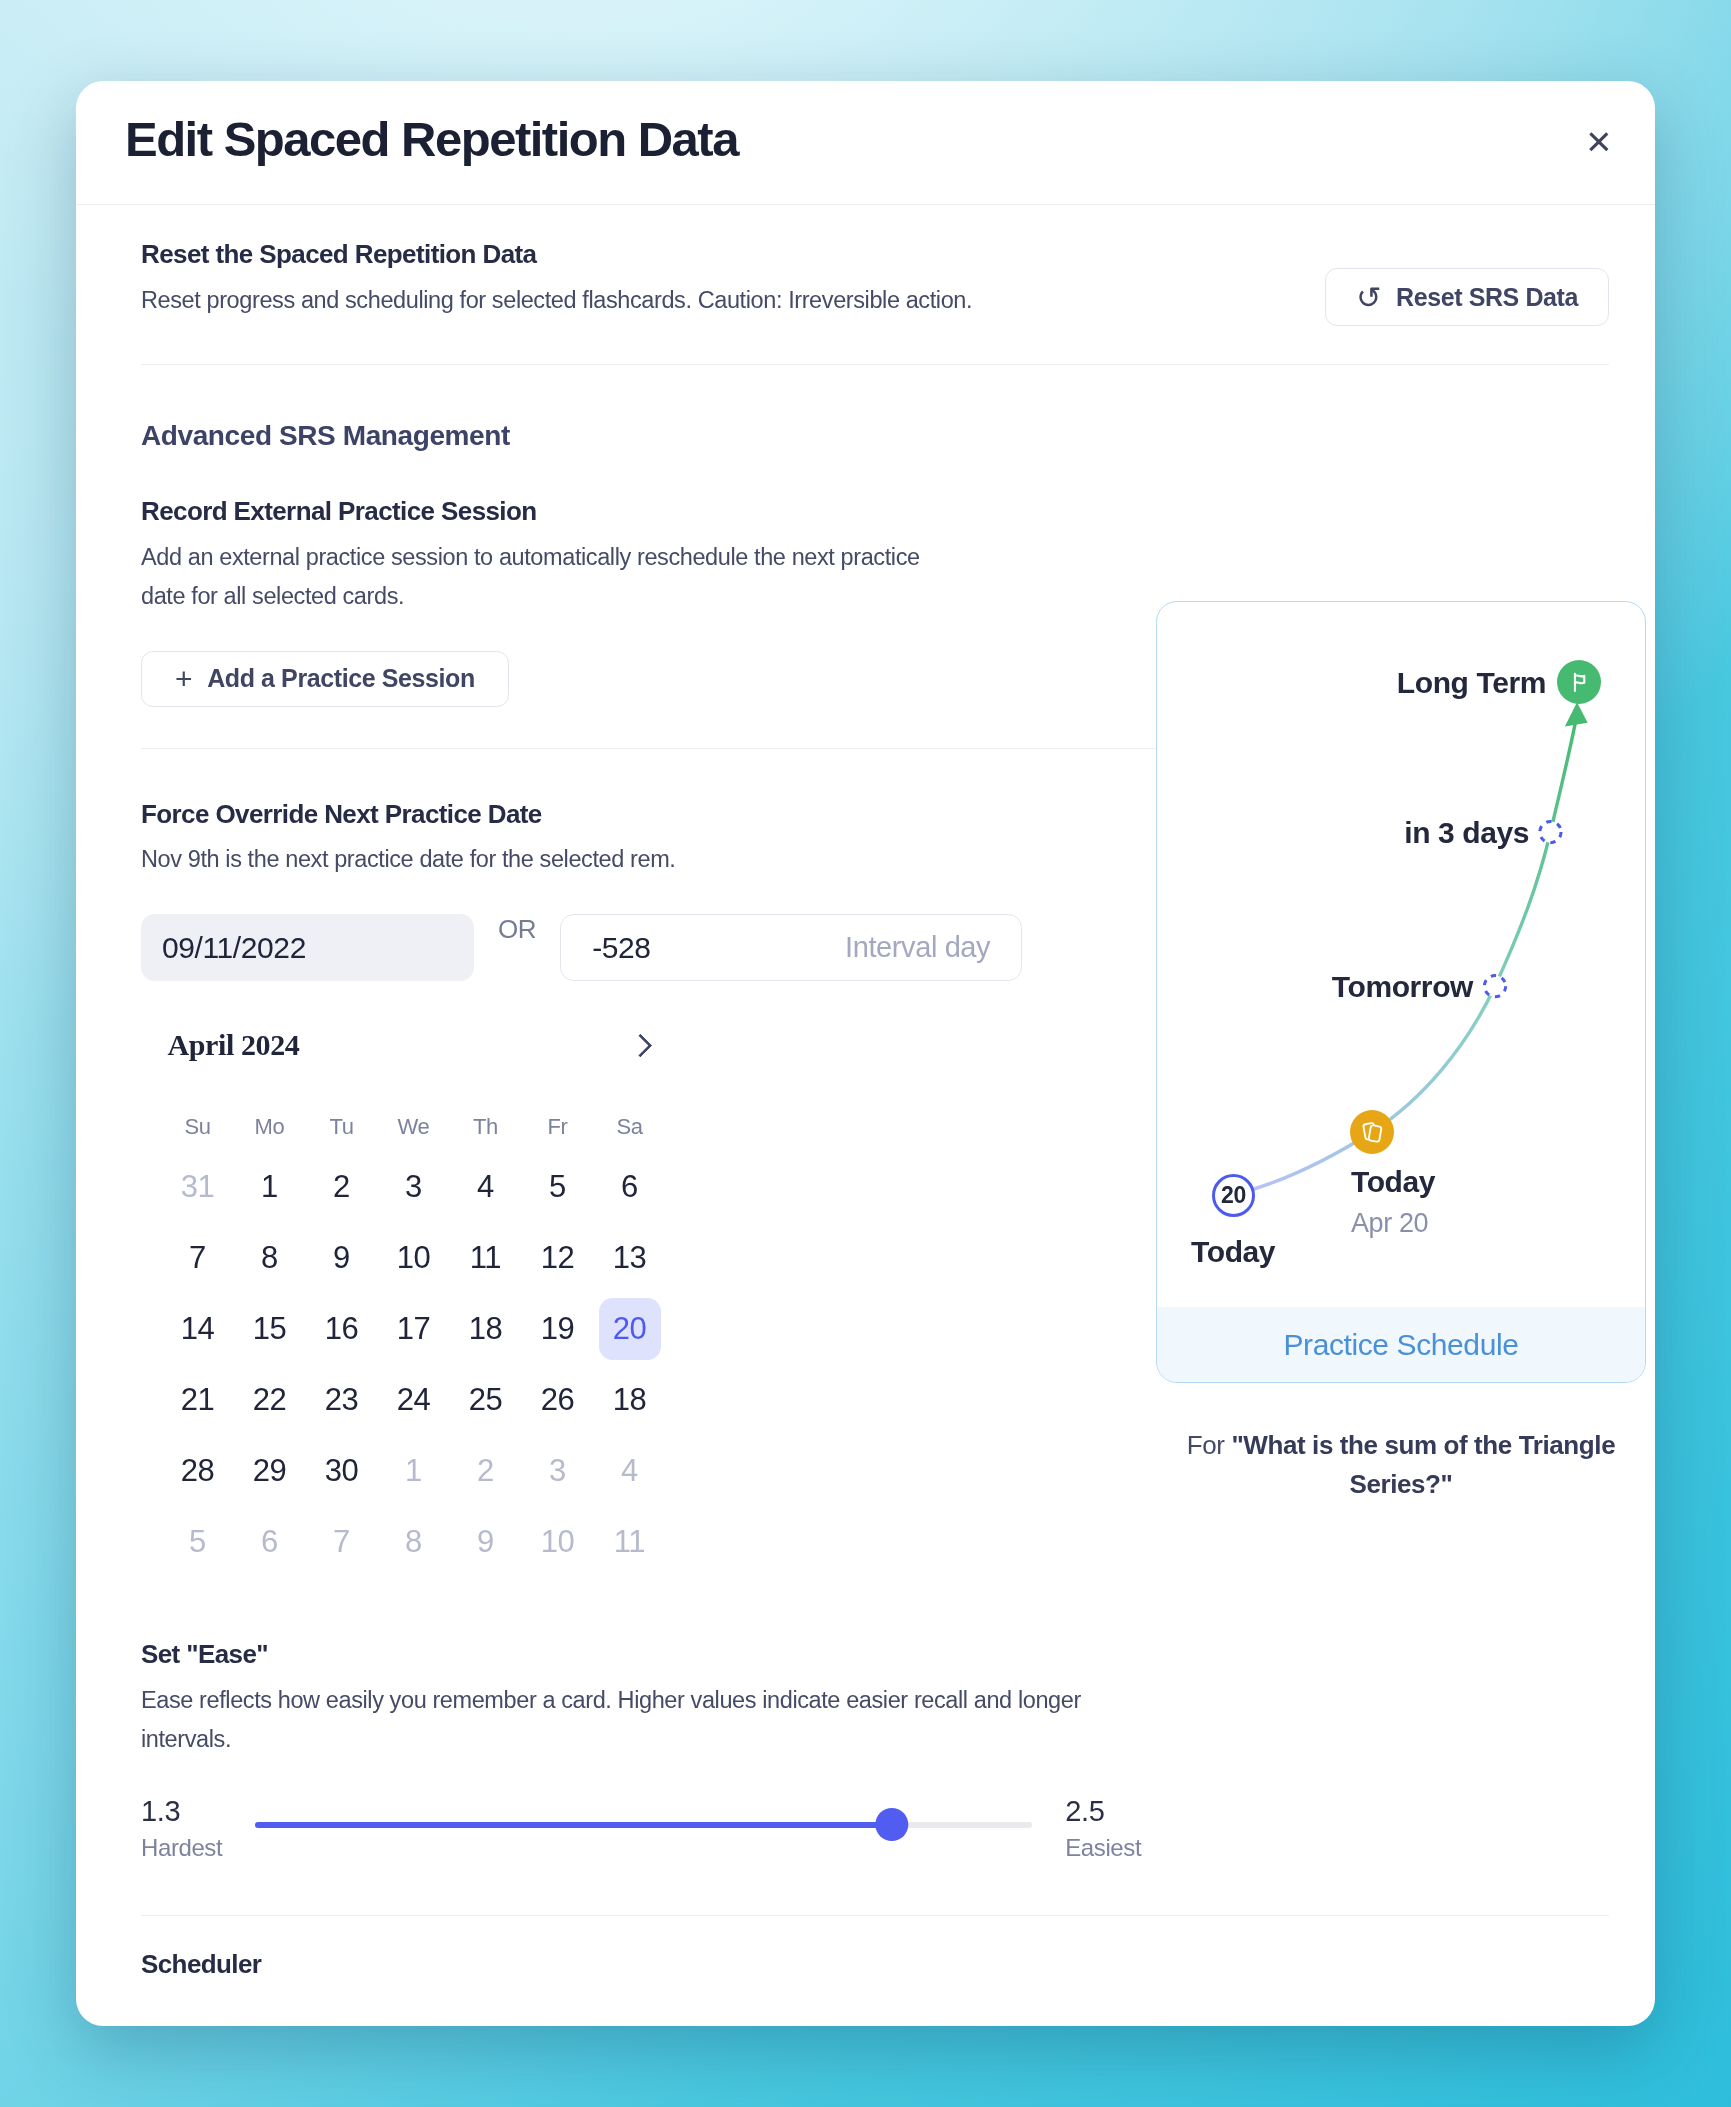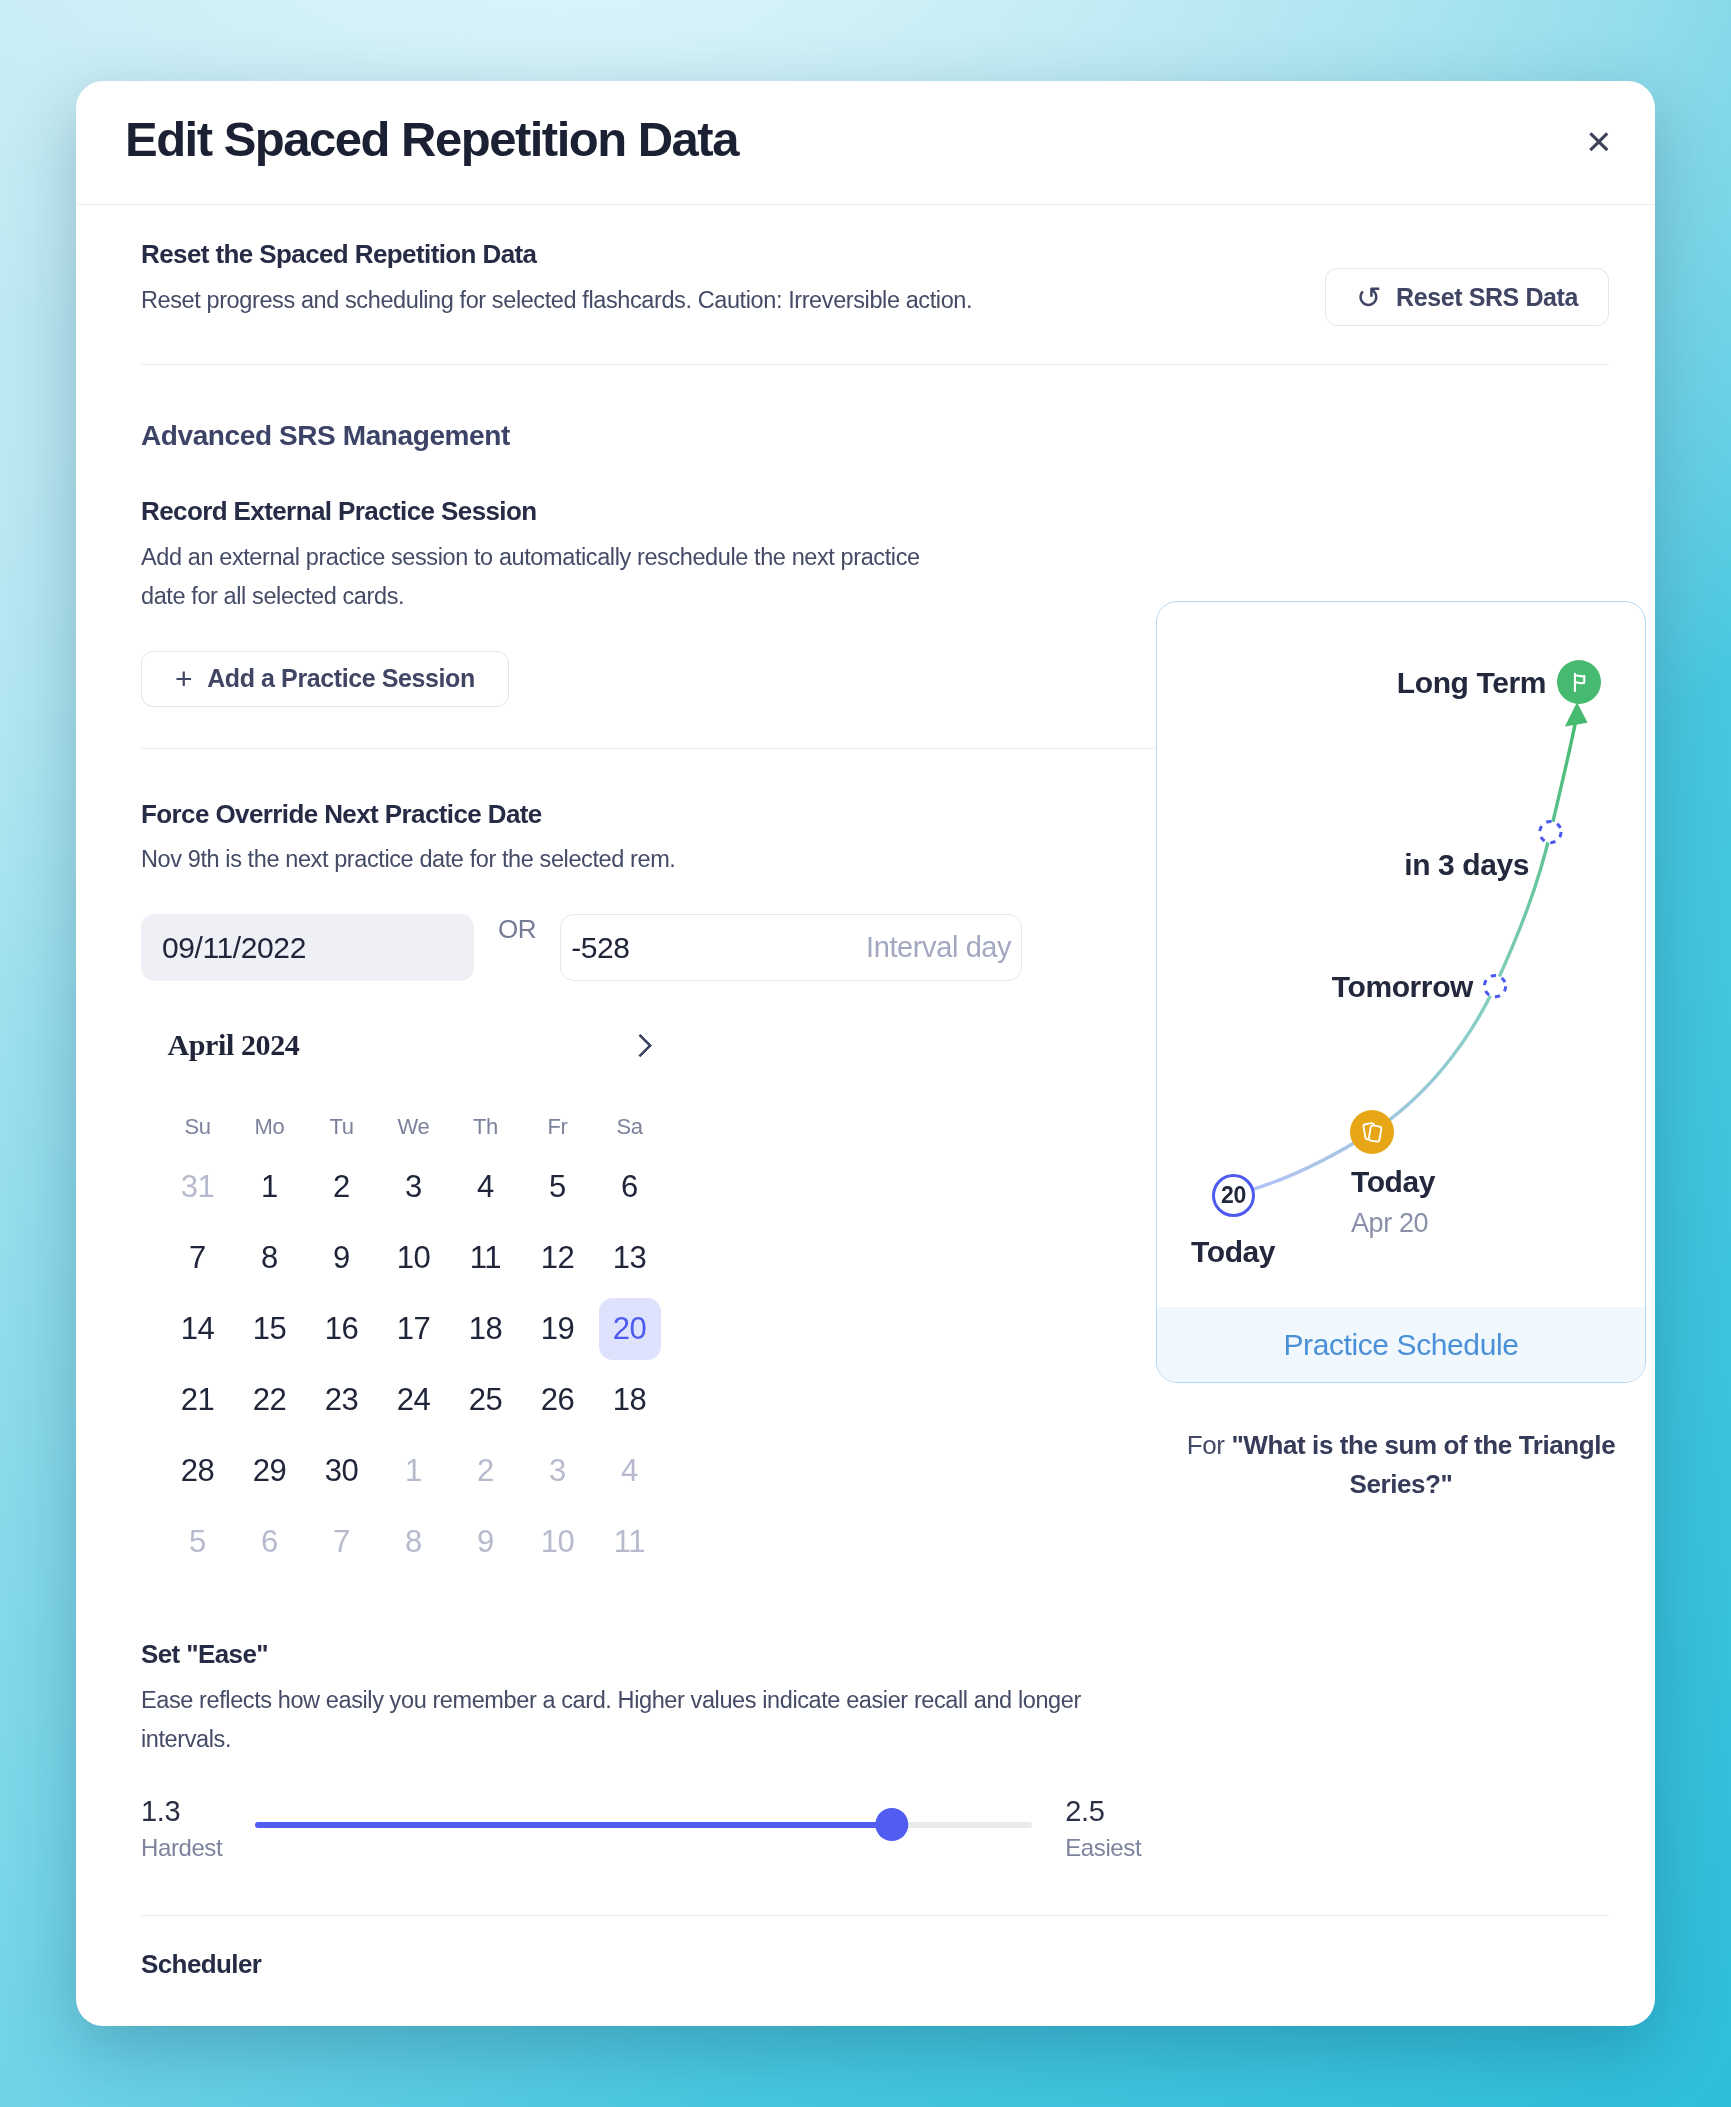--- a/index.html
+++ b/index.html
@@ -58,21 +58,21 @@
   .force-p { margin-top:10.6px; width:987px; }
 
   .inputs-row { margin-top:35px; display:flex; align-items:flex-start; gap:24px; }
   .date-input {
     width:333px; height:67px; background:#eef0f6; border:none; border-radius:13.7px;
     font-size:30px; color:#20253a; padding:0 21px; font-family:inherit; letter-spacing:-0.4px;
   }
   .or-label { font-size:26px; color:#767b96; }
   .interval-wrap {
     width:462px; height:67px; background:#fff; border:1.5px solid #e4e6ee; border-radius:13.7px;
-    display:flex; align-items:center; justify-content:space-between; padding:0 10px;
+    display:flex; align-items:center; justify-content:space-between; padding:0 31px;
   }
   .interval-input {
     border:none; outline:none; width:197px; font-size:30px; color:#20253a;
     font-family:inherit; letter-spacing:-0.4px;
   }
   .interval-suffix { font-size:29px; color:#a3a8c0; }
 
   .calendar { margin:46px 0 0 20.5px; width:502px; }
   .cal-head { display:flex; justify-content:space-between; align-items:center; padding:0 7.6px 0 6px; height:36px;font-family:Liberation Serif, serif; }
   .cal-month { font-size:30px; font-weight:700; color:#20253a; }
@@ -111,21 +111,21 @@
     border:1.5px solid #b5d9f2; border-radius:21px; overflow:hidden;
   }
   .panel svg.curve { position:absolute; left:0; top:0; }
   .panel-footer {
     position:absolute; left:0; right:0; bottom:0; height:75px; background:#f0f7fd;
     display:flex; align-items:center; justify-content:center;
     font-size:30px; color:#4a90d8; letter-spacing:-0.4px;
   }
   .mk-label { position:absolute; font-size:30px; font-weight:600; color:#23283c; }
   .lbl-longterm { right:99px; top:64px; }
-  .lbl-in3days  { right:116px; top:214px;margin-top:32px; }
+  .lbl-in3days  { right:116px; top:214px; }
   .lbl-tomorrow { right:172px; top:368px; }
   .next-block { position:absolute; left:194px; top:563px; }
   .next-block .sub { font-size:27px; font-weight:400; color:#8a90a8; margin-top:9px; }
   .cur-block { position:absolute; left:26.6px; top:633px; width:99px; text-align:center; }
   .circle { position:absolute; border-radius:50%; display:flex; align-items:center; justify-content:center; }
   .circle-green { left:400px; top:58px; width:44px; height:44px; background:#46ba70; }
   .circle-amber { left:193px; top:508px; width:44px; height:44px; background:#e7a615; }
   .circle-20 {
     left:55px; top:572px; width:43px; height:43px; background:#fff;
     border:3px solid #4d5af0; font-size:23px; font-weight:600; color:#23283c;

